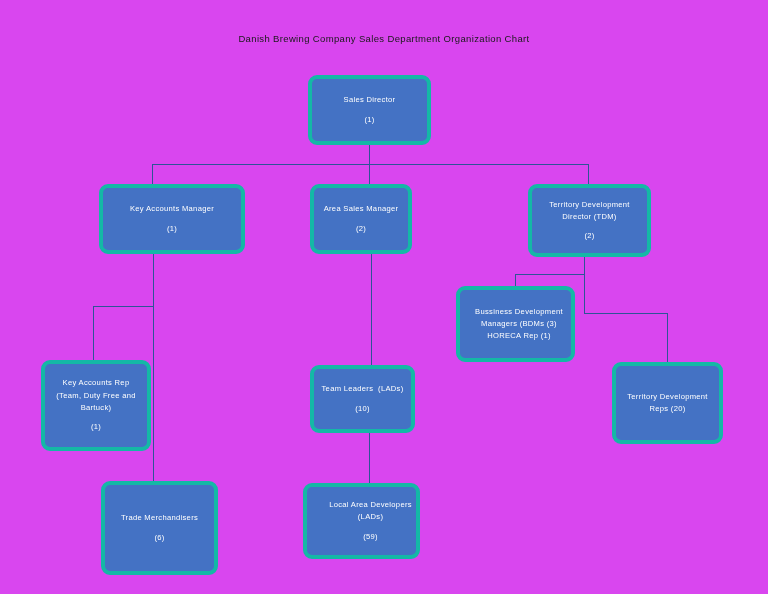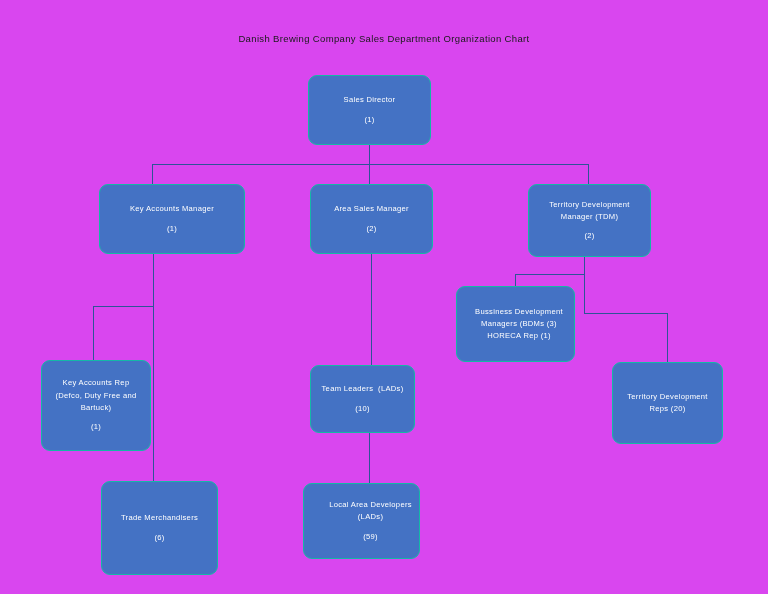--- a/index.html
+++ b/index.html
@@ -26,21 +26,21 @@
     text-align: center;
     font-size: 9.5px;
     letter-spacing: 0.35px;
     color: #1a1a1a;
     white-space: nowrap;
   }
   .node {
     position: absolute;
     box-sizing: border-box;
     background: #4472C4;
-    border: 1px solid #14b8a6;
+    border: 4px solid #14b8a6;
     border-radius: 9px;
     color: #ffffff;
     display: flex;
     flex-direction: column;
     align-items: center;
     justify-content: center;
     text-align: center;
     font-size: 7.6px;
     line-height: 1.62;
     letter-spacing: 0.3px;
@@ -96,42 +96,42 @@
     <span class="gap"></span>
     <span class="line">(1)</span>
   </div>
 
   <div class="node" style="left:99px; top:184px; width:146px; height:70px;">
     <span class="line">Key Accounts Manager</span>
     <span class="gap"></span>
     <span class="line">(1)</span>
   </div>
 
-  <div class="node" style="left:310px; top:184px; width:123px; height:70px;">
+  <div class="node" style="left:310px; top:184px; width:102px; height:70px;">
     <span class="line">Area Sales Manager</span>
     <span class="gap"></span>
     <span class="line">(2)</span>
   </div>
 
   <div class="node" style="left:528px; top:184px; width:123px; height:73px;">
     <span class="line">Territory Development</span>
-    <span class="line">Manager (TDM)</span>
+    <span class="line">Director (TDM)</span>
     <span class="gap"></span>
     <span class="line">(2)</span>
   </div>
 
   <div class="node" style="left:456px; top:286px; width:119px; height:76px;padding-left:12px;">
     <span class="line">Bussiness Development</span>
     <span class="line">Managers (BDMs (3)</span>
     <span class="line">HORECA Rep (1)</span>
   </div>
 
   <div class="node" style="left:41px; top:360px; width:110px; height:91px;">
     <span class="line">Key Accounts Rep</span>
-    <span class="line">(Defco, Duty Free and</span>
+    <span class="line">(Team, Duty Free and</span>
     <span class="line">Bartuck)</span>
     <span class="gap"></span>
     <span class="line">(1)</span>
   </div>
 
   <div class="node" style="left:310px; top:365px; width:105px; height:68px;">
     <span class="line">Team Leaders  (LADs)</span>
     <span class="gap"></span>
     <span class="line">(10)</span>
   </div>

